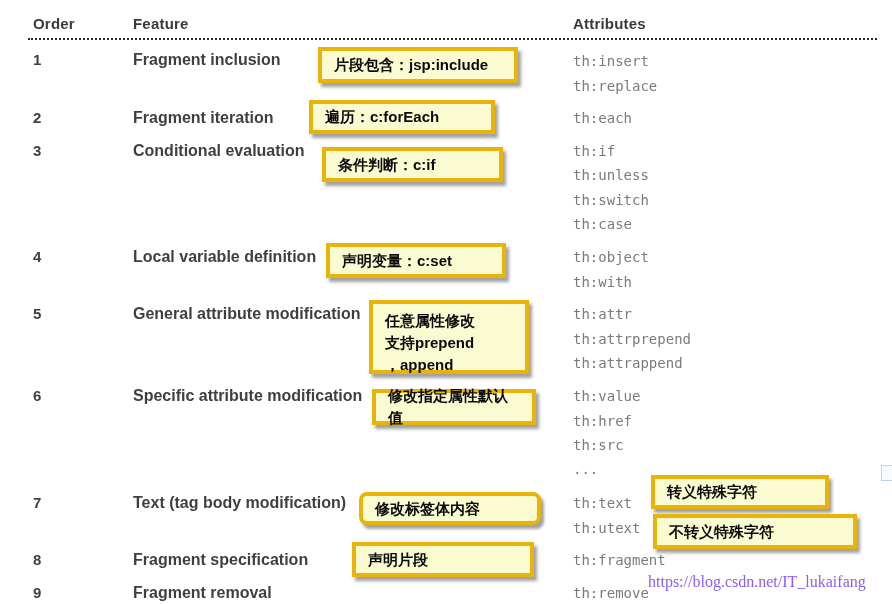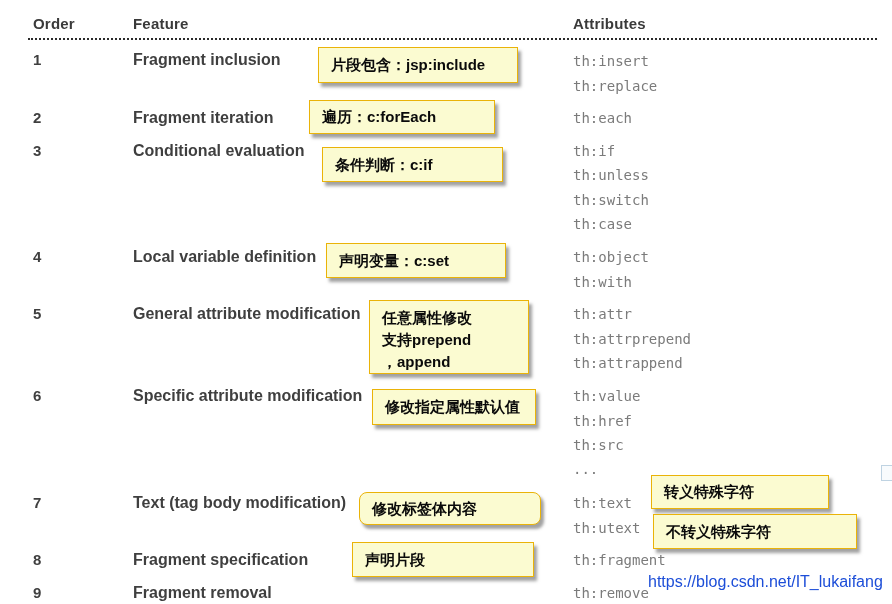--- a/index.html
+++ b/index.html
@@ -25,33 +25,34 @@
   .feature-cell {
     font-size: 16px; font-weight: 700; color: #3f3f3f;
   }
   .attr-item {
     font-family: "DejaVu Sans Mono", monospace;
     font-size: 14px; color: #7b7b7b;
     white-space: nowrap;
   }
   .note {
     background: #fbfbd1;
-    border: 1px solid #eab308;
+    border: 4px solid #eab308;
     box-shadow: 3px 4px 3px rgba(85,85,85,0.55);
     box-sizing: border-box;
     display: flex; align-items: center;
     padding: 2px 10px 2px 12px;
     font-size: 15px; font-weight: 700; color: #0a0a0a;
     white-space: pre-line;
     line-height: 22px;
   }
   .note.multiline { align-items: flex-start; padding-top: 6px; }
   .watermark {
-    font-size: 16px; color: #1d4ed8;
+    font-size: 16px; color: #8b5cf6;
     white-space: nowrap;
+    font-family: Liberation Serif, serif;
   }
   .edge-artifact {
     width: 12px; height: 16px;
     border: 1px solid #bfd3e2;
     background: #f8fbfd;
     box-sizing: border-box;
   }
 </style>
 </head>
 <body>

